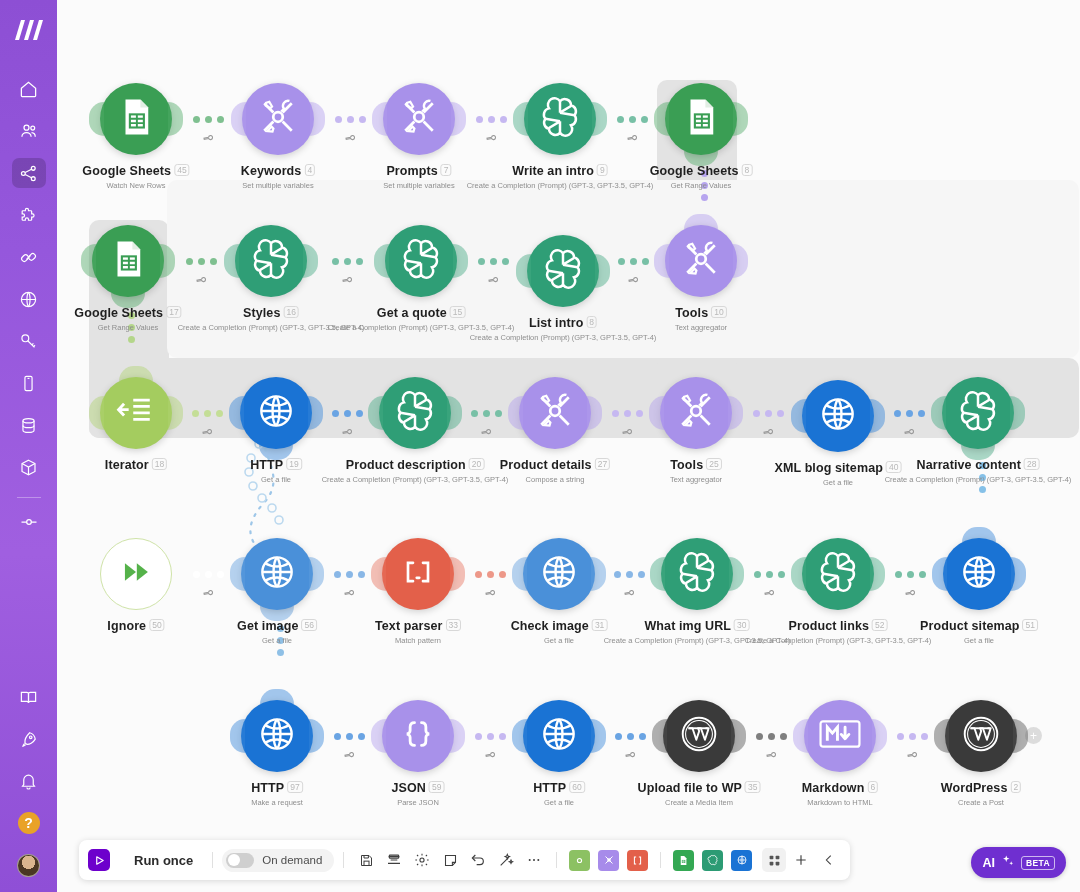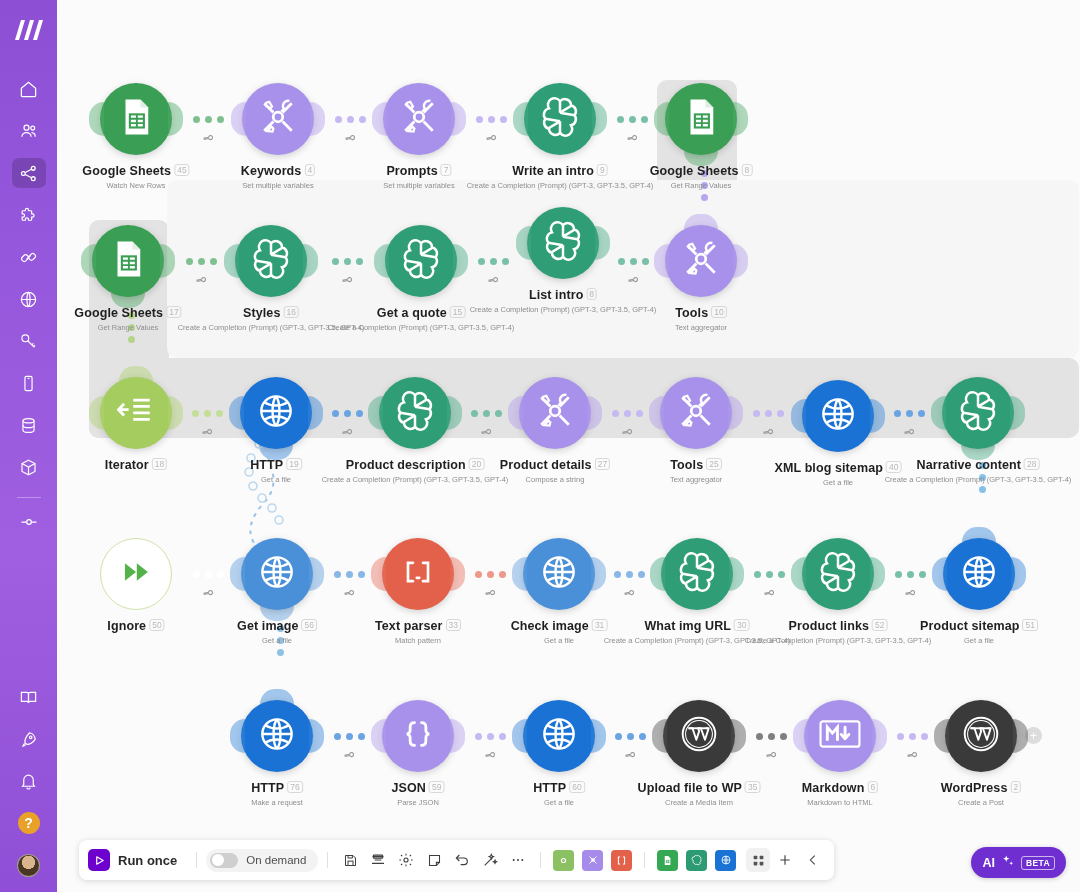--- a/index.html
+++ b/index.html
@@ -110,21 +110,21 @@
   .curve { position:absolute; z-index: 4; }
 
   
   #toolbar {
     position: absolute; left: 79px; bottom: 12px; height: 40px;
     background:#fff; border-radius: 8px; z-index: 35;
     display:flex; align-items:center; padding: 0 8px 0 6px; gap: 2px;
     box-shadow: 0 1px 6px rgba(0,0,0,.15);
   }
   #runonce {
-    display:flex; align-items:center; gap: 8px; padding: 3px 10px 3px 3px;
+    display:flex; align-items:center; gap: 24px; padding: 3px 10px 3px 3px;
     border-radius: 6px;
   }
   #runonce .play {
     width: 22px; height: 22px; border-radius: 5px; background:#6d00cc;
     display:flex; align-items:center; justify-content:center; color:#fff;
   }
   #runonce .txt { font-size: 13px; font-weight: 700; color:#2b2b2b; }
   .tb-sep { width:1px; height:16px; background:#e0e0e0; margin: 0 7px; }
   #sched {
     display:flex; align-items:center; gap:8px; background:#f3f3f3;
@@ -411,21 +411,21 @@
             <span class="glyph"><svg width="46" height="46" viewBox="0 0 48 48" fill="none" stroke="#fff" stroke-width="2.6">
         <path d="M24 7.5a6.6 6.6 0 0 1 11.5 4.2 6.6 6.6 0 0 1 3.7 10.5 6.6 6.6 0 0 1-3.7 10.5A6.6 6.6 0 0 1 24 40.5a6.6 6.6 0 0 1-11.5-4.2A6.6 6.6 0 0 1 8.8 25.8 6.6 6.6 0 0 1 12.5 15 6.6 6.6 0 0 1 24 7.5z"></path>
         <path d="M24 7.5v12M35.5 12.5 24 19.5M39.2 22.2 24 19.5M24 40.5V28.5M12.5 35.5 24 28.5M8.8 25.8 24 28.5"></path>
               </svg></span>
           </div>
           <div class="lbl">
             <div><span class="n">Get a quote</span><span class="num">15</span></div>
             <div class="sub">Create a Completion (Prompt) (GPT-3, GPT-3.5, GPT-4)</div>
           </div>
         </div>
-        <div class="mod" style="left: 470px; top: 207px;">
+        <div class="mod" style="left: 470px; top: 235px;">
           <div class="bubble" style="background:#2f9e76;">
             <span class="cap l" style="background:#48aa86"></span>
             <span class="cap r" style="background:#48aa86"></span>
             <span class="glyph"><svg width="46" height="46" viewBox="0 0 48 48" fill="none" stroke="#fff" stroke-width="2.6">
         <path d="M24 7.5a6.6 6.6 0 0 1 11.5 4.2 6.6 6.6 0 0 1 3.7 10.5 6.6 6.6 0 0 1-3.7 10.5A6.6 6.6 0 0 1 24 40.5a6.6 6.6 0 0 1-11.5-4.2A6.6 6.6 0 0 1 8.8 25.8 6.6 6.6 0 0 1 12.5 15 6.6 6.6 0 0 1 24 7.5z"></path>
         <path d="M24 7.5v12M35.5 12.5 24 19.5M39.2 22.2 24 19.5M24 40.5V28.5M12.5 35.5 24 28.5M8.8 25.8 24 28.5"></path>
               </svg></span>
           </div>
           <div class="lbl">
             <div><span class="n">List intro</span><span class="num">8</span></div>
@@ -657,21 +657,21 @@
           <div class="bubble" style="background:#1a73d4;">
             <span class="cap l" style="background:#3584d9"></span>
             <span class="cap r" style="background:#3584d9"></span>
             <span class="glyph"><svg width="44" height="44" viewBox="0 0 48 48" fill="none" stroke="#fff" stroke-width="2.6">
         <circle cx="24" cy="24" r="16"></circle>
         <path d="M8 24h32M24 8c5 5.5 5 26.5 0 32M24 8c-5 5.5-5 26.5 0 32"></path>
         <path d="M11 14.5c3.6 2.2 8 3.5 13 3.5s9.4-1.3 13-3.5M11 33.5c3.6-2.2 8-3.5 13-3.5s9.4 1.3 13 3.5"></path>
               </svg></span>
           </div>
           <div class="lbl">
-            <div><span class="n">HTTP</span><span class="num">76</span></div>
+            <div><span class="n">HTTP</span><span class="num">97</span></div>
             <div class="sub">Make a request</div>
           </div>
         </div>
         <div class="mod" style="left: 325px; top: 700px;">
           <div class="bubble" style="background:#a891ea;">
             <span class="cap l" style="background:#b29eed"></span>
             <span class="cap r" style="background:#b29eed"></span>
             <span class="glyph"><svg width="42" height="42" viewBox="0 0 48 48" fill="none" stroke="#fff" stroke-width="3.2" stroke-linecap="round">
         <path d="M20 11c-4 0-5 2-5 5v4c0 2-1.5 4-4 4 2.5 0 4 2 4 4v4c0 3 1 5 5 5"></path>
         <path d="M28 11c4 0 5 2 5 5v4c0 2 1.5 4 4 4-2.5 0-4 2-4 4v4c0 3-1 5-5 5"></path>

